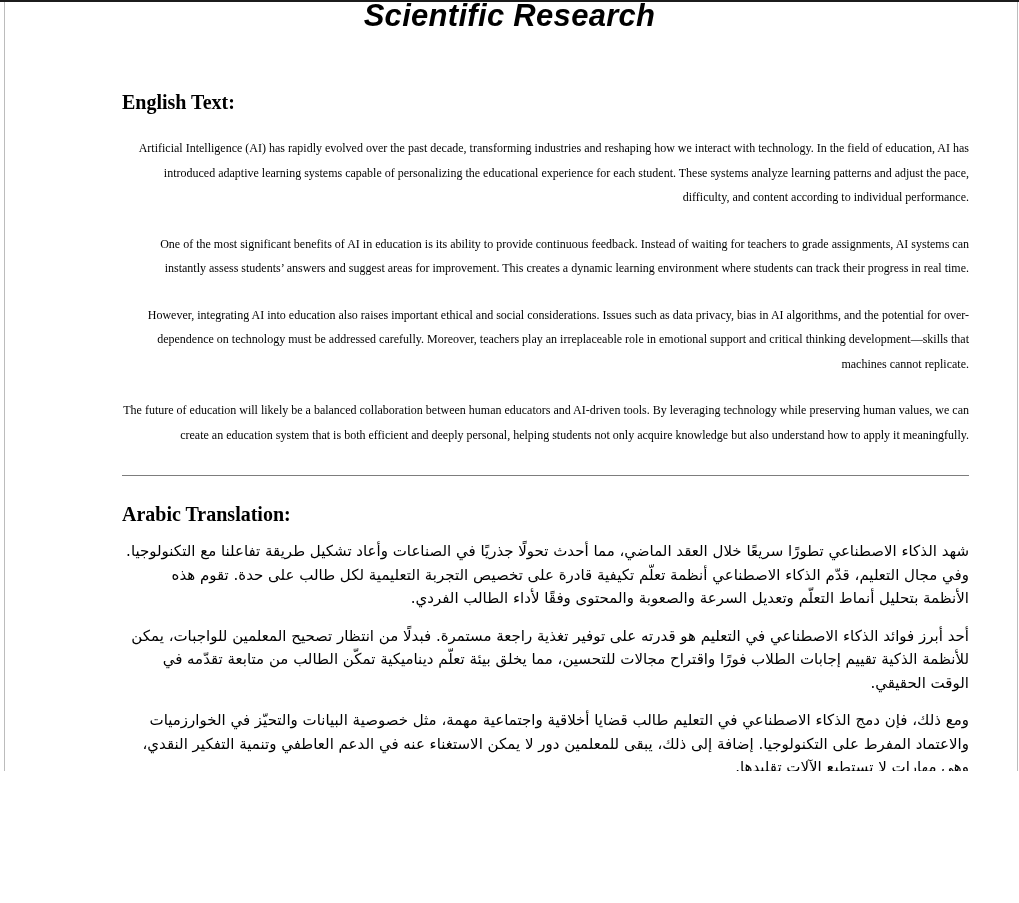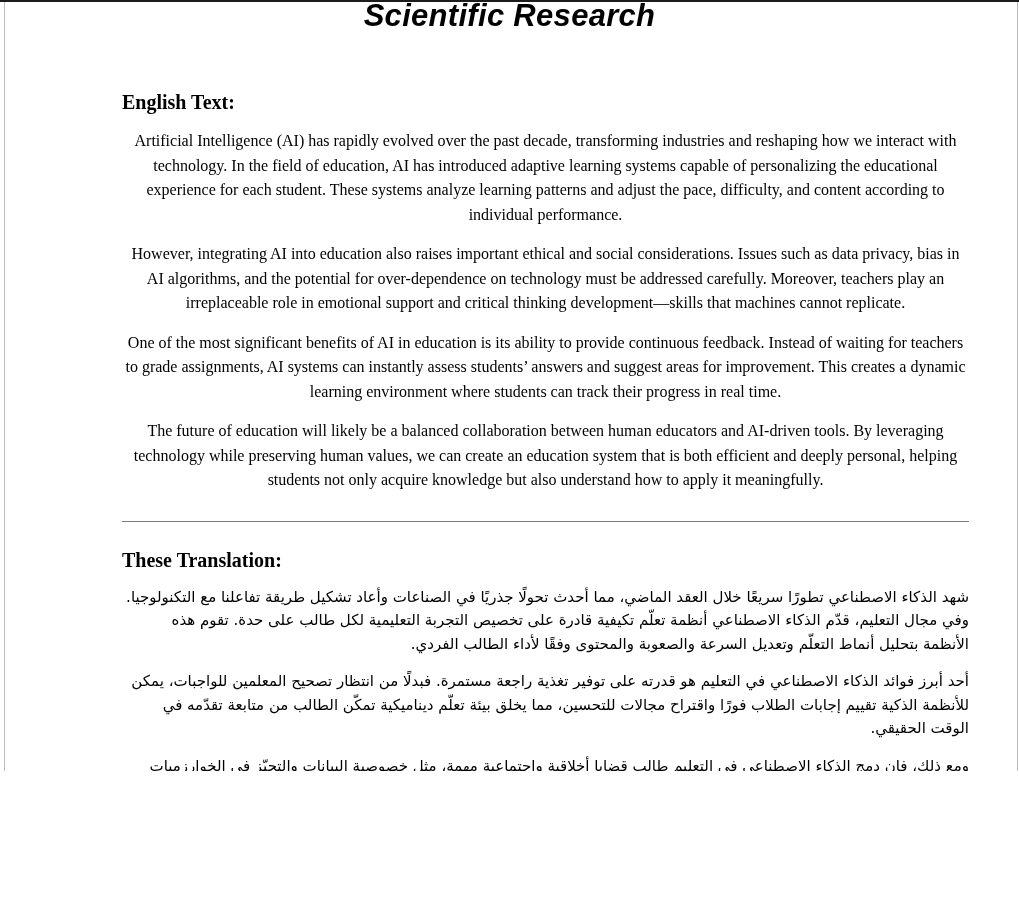--- a/index.html
+++ b/index.html
@@ -40,24 +40,24 @@
   .section-heading {
     font-family: "Liberation Serif", serif;
     font-weight: bold;
     font-size: 20px;
     color: #000;
   }
   .heading-english { margin-top: 57px; }
   .heading-arabic  { margin-top: 27px; }
 
   .para {
-    font-size: 16px;
+    font-size: 12px;
     line-height: 24.5px;
-    margin-top: 15px;
-    text-align: center;
+    margin-top: 22px;
+    text-align: right;
   }
 
   .divider {
     border: none;
     border-top: 1px solid #7d7d7d;
     margin-top: 28px;
     height: 0;
   }
 
   .para-ar {
@@ -90,27 +90,27 @@
   <div class="edge edge-left"></div>
   <div class="edge edge-right"></div>
 
   <h1 class="doc-title">Scientific Research</h1>
 
   <div class="content">
 
     <h2 class="section-heading heading-english">English Text:</h2>
 
     <p class="para">Artificial Intelligence (AI) has rapidly evolved over the past decade, transforming industries and reshaping how we interact with technology. In the field of education, AI has introduced adaptive learning systems capable of personalizing the educational experience for each student. These systems analyze learning patterns and adjust the pace, difficulty, and content according to individual performance.</p>
+    <p class="para">One of the most significant benefits of AI in education is its ability to provide continuous feedback. Instead of waiting for teachers to grade assignments, AI systems can instantly assess students’ answers and suggest areas for improvement. This creates a dynamic learning environment where students can track their progress in real time.</p>
     <p class="para">However, integrating AI into education also raises important ethical and social considerations. Issues such as data privacy, bias in AI algorithms, and the potential for over-dependence on technology must be addressed carefully. Moreover, teachers play an irreplaceable role in emotional support and critical thinking development—skills that machines cannot replicate.</p>
-    <p class="para">One of the most significant benefits of AI in education is its ability to provide continuous feedback. Instead of waiting for teachers to grade assignments, AI systems can instantly assess students’ answers and suggest areas for improvement. This creates a dynamic learning environment where students can track their progress in real time.</p>
     <p class="para">The future of education will likely be a balanced collaboration between human educators and AI-driven tools. By leveraging technology while preserving human values, we can create an education system that is both efficient and deeply personal, helping students not only acquire knowledge but also understand how to apply it meaningfully.</p>
 
     <hr class="divider">
 
-    <h2 class="section-heading heading-arabic">These Translation:</h2>
+    <h2 class="section-heading heading-arabic">Arabic Translation:</h2>
 
     <p class="para-ar" dir="rtl">شهد الذكاء الاصطناعي تطورًا سريعًا خلال العقد الماضي، مما أحدث تحولًا جذريًا في الصناعات وأعاد تشكيل طريقة تفاعلنا مع التكنولوجيا. وفي مجال التعليم، قدّم الذكاء الاصطناعي أنظمة تعلّم تكيفية قادرة على تخصيص التجربة التعليمية لكل طالب على حدة. تقوم هذه الأنظمة بتحليل أنماط التعلّم وتعديل السرعة والصعوبة والمحتوى وفقًا لأداء الطالب الفردي.</p>
     <p class="para-ar" dir="rtl">أحد أبرز فوائد الذكاء الاصطناعي في التعليم هو قدرته على توفير تغذية راجعة مستمرة. فبدلًا من انتظار تصحيح المعلمين للواجبات، يمكن للأنظمة الذكية تقييم إجابات الطلاب فورًا واقتراح مجالات للتحسين، مما يخلق بيئة تعلّم ديناميكية تمكّن الطالب من متابعة تقدّمه في الوقت الحقيقي.</p>
     <p class="para-ar" dir="rtl">ومع ذلك، فإن دمج الذكاء الاصطناعي في التعليم طالب قضايا أخلاقية واجتماعية مهمة، مثل خصوصية البيانات والتحيّز في الخوارزميات والاعتماد المفرط على التكنولوجيا. إضافة إلى ذلك، يبقى للمعلمين دور لا يمكن الاستغناء عنه في الدعم العاطفي وتنمية التفكير النقدي، وهي مهارات لا تستطيع الآلات تقليدها.</p>
 
   </div>
 
   <div class="watermark">خمسات</div>
 </div>
 

